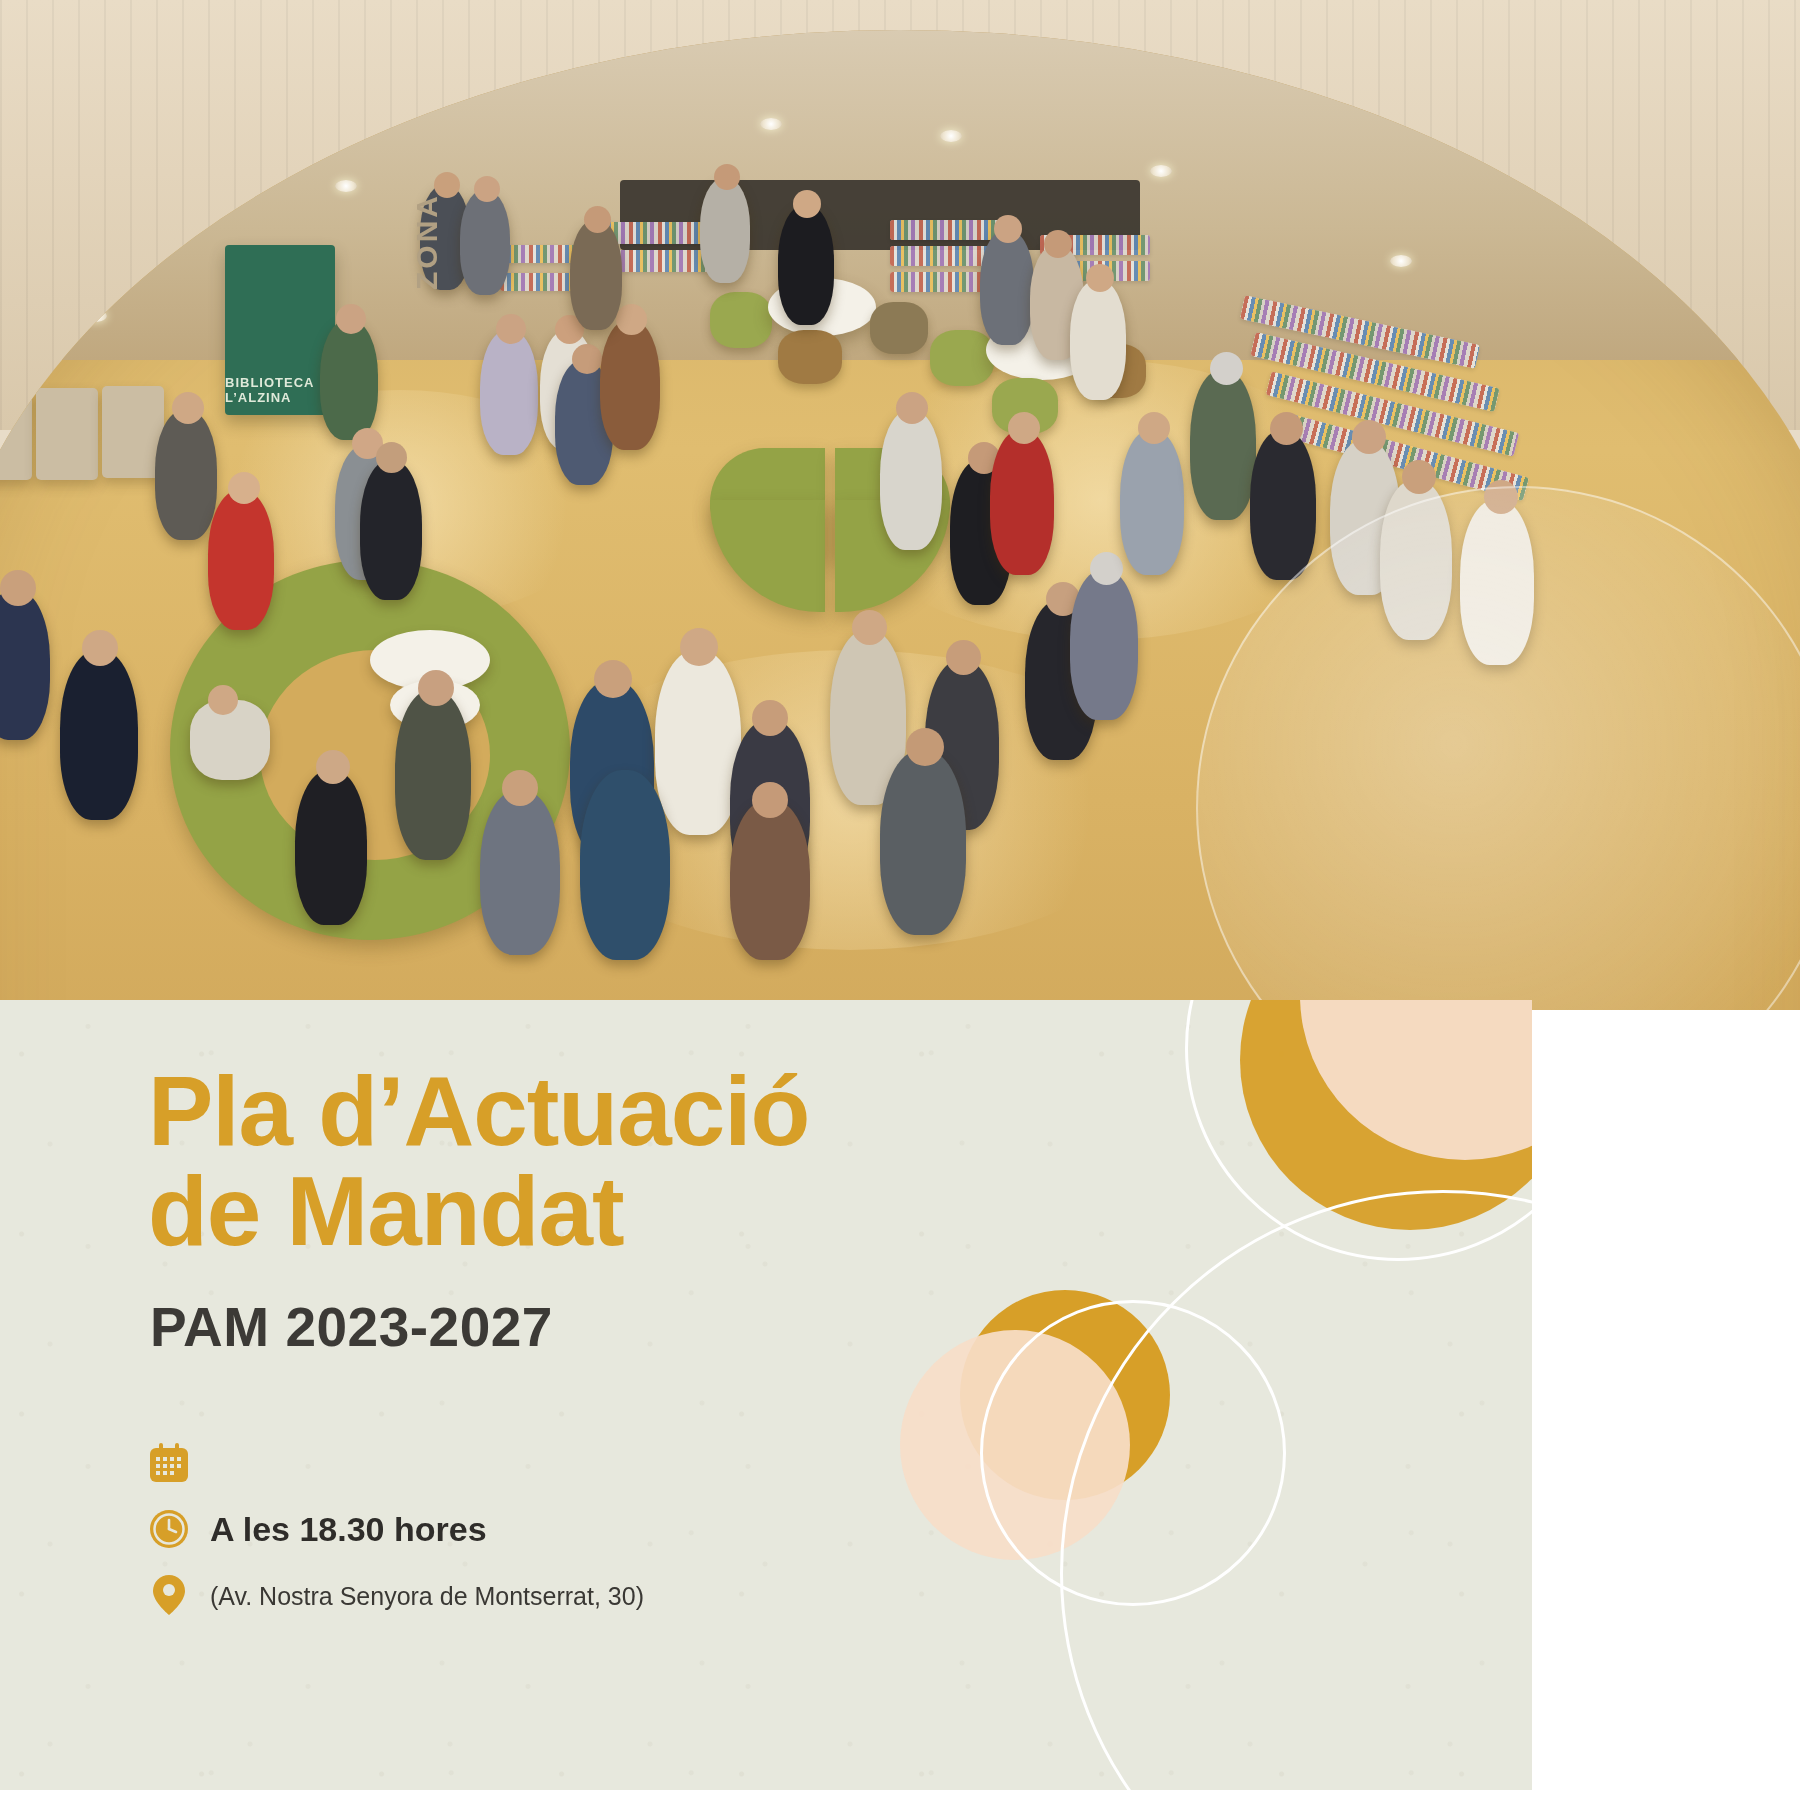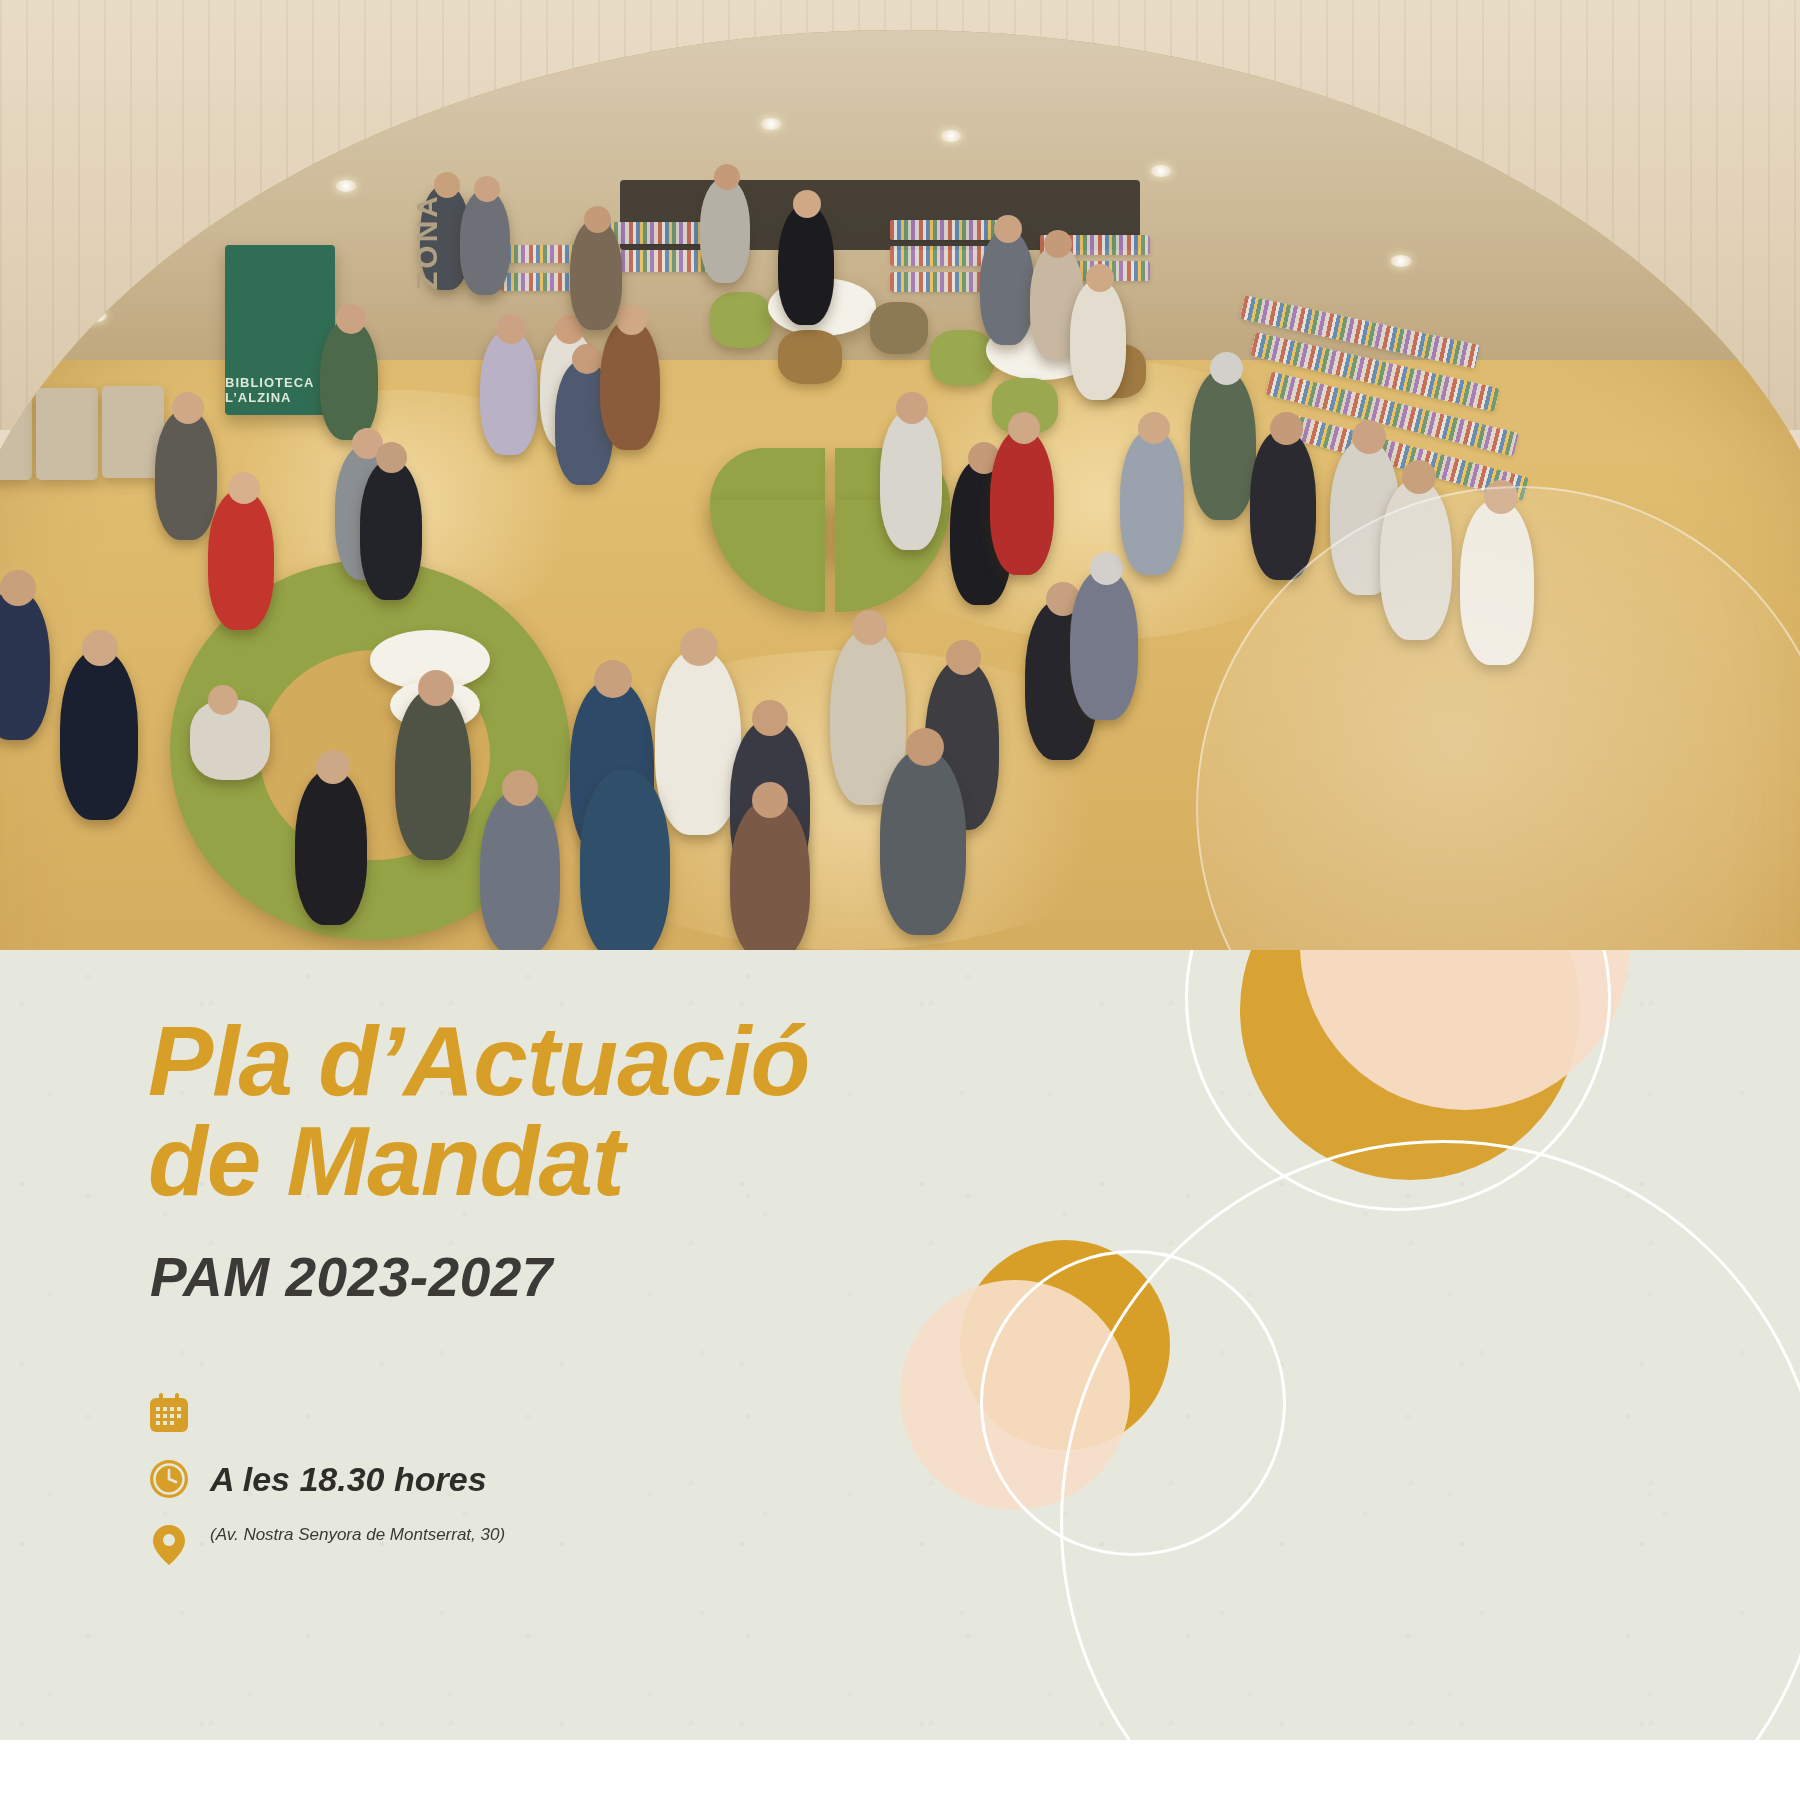--- a/index.html
+++ b/index.html
@@ -119,24 +119,23 @@
     z-index:8;
   }
   .toplabel span{
     font-size:56px;font-weight:bold;color:#1c1c1c;letter-spacing:.5px;
     line-height:1;display:block;
     font-family:"Liberation Sans", sans-serif;
   }
 
   
   .bottom{
-    position:absolute;left:0;top:950px;width:1800px;height:790px;
+    position:absolute;left:0;top:1000px;width:1532px;height:790px;
     background:#e7e8dd;
     overflow:hidden;
-    font-style:italic;
   }
   .grain{
     position:absolute;inset:0;
     background-image:
       radial-gradient(circle at 12% 30%, rgba(160,150,120,.12) 0 2px, rgba(0,0,0,0) 3px),
       radial-gradient(circle at 40% 12%, rgba(160,150,120,.10) 0 2px, rgba(0,0,0,0) 3px),
       radial-gradient(circle at 70% 55%, rgba(160,150,120,.10) 0 2px, rgba(0,0,0,0) 3px),
       radial-gradient(circle at 25% 72%, rgba(160,150,120,.10) 0 2px, rgba(0,0,0,0) 3px),
       radial-gradient(circle at 88% 22%, rgba(160,150,120,.10) 0 2px, rgba(0,0,0,0) 3px),
       radial-gradient(circle at 55% 88%, rgba(160,150,120,.10) 0 2px, rgba(0,0,0,0) 3px);
@@ -170,21 +169,22 @@
   }
   .ic{
     flex:0 0 auto;width:42px;height:42px;margin-right:20px;margin-top:2px;
   }
   .ic svg{display:block;width:42px;height:42px;}
   .itxt{
     font-size:34px;font-weight:bold;color:#2f2d2a;line-height:1.22;
     padding-top:3px;
   }
   .sub{
-    display:block;font-size:17px;font-weight:normal;color:#3a3834;
+    display:block;font-size:25px;font-weight:normal;color:#3a3834;
+    margin-top:6px;
     text-align:center;
   }
 </style>
 </head>
 <body>
 
 <div class="poster">
 
   <div class="photo">
     <div class="ceiling"></div>

